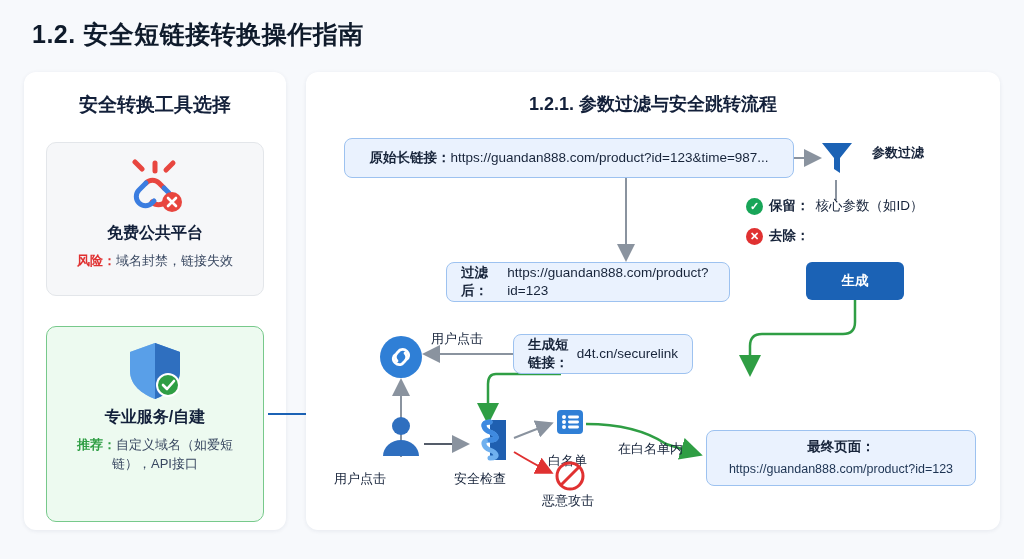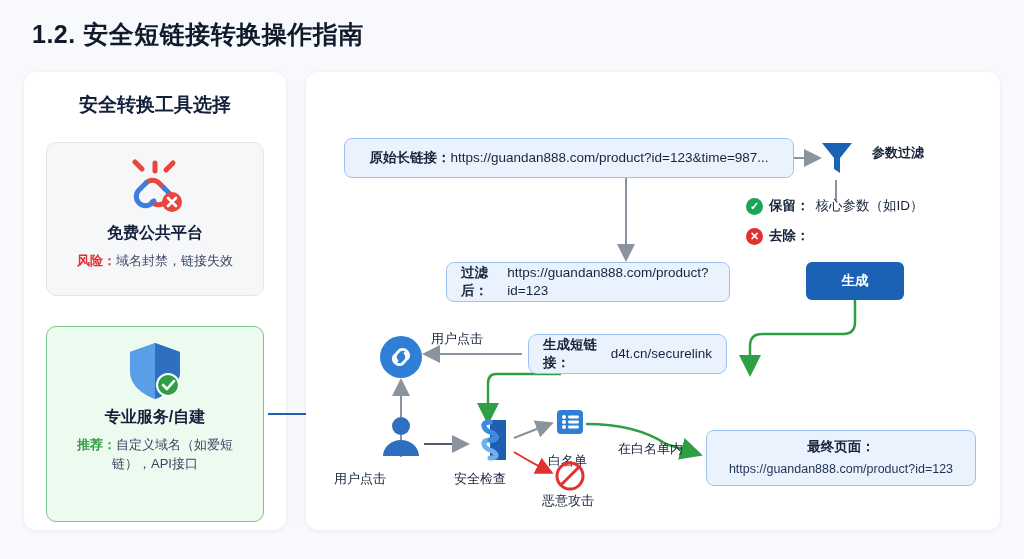--- a/index.html
+++ b/index.html
@@ -121,21 +121,21 @@
     font-weight: bold;
     border-radius: 6px;
   }
   #node-original {
     left: 38px; top: 66px; width: 450px; height: 40px;
   }
   #node-filtered {
     left: 140px; top: 190px; width: 284px; height: 40px;
   }
   #node-short {
-    left: 222px; top: 262px; width: 199px; height: 40px; border-radius: 9px;
+    left: 207px; top: 262px; width: 180px; height: 40px;
   }
   #node-generate {
     left: 500px; top: 190px; width: 98px; height: 38px;
   }
   #node-final {
     left: 400px; top: 358px; width: 270px; height: 56px;
     flex-direction: column; text-align: center; padding: 0 8px;
   }
   #node-final .final-title { font-weight: bold; font-size: 13.5px; }
   #node-final .final-url { font-size: 12.5px; margin-top: 4px; color: #1c3352; }
@@ -234,20 +234,21 @@
 </div>
 
 <div style="position:absolute;left:268px;top:406px;width:48px;height:16px;">
   <svg width="48" height="16" viewBox="0 0 48 16">
     <line x1="0" y1="8" x2="38" y2="8" stroke="#1b62b5" stroke-width="2"></line>
     <path d="M38 3 L47 8 L38 13 Z" fill="#1b62b5"></path>
   </svg>
 </div>
 
 <div class="panel" id="right-panel">
+  <div class="panel-title">1.2.1. 参数过滤与安全跳转流程</div>
 
   <svg class="flow">
     <defs>
       <marker id="ar-gray" markerWidth="9" markerHeight="9" refX="7" refY="4.5" orient="auto">
         <path d="M0 0 L9 4.5 L0 9 Z" fill="#8a939f"></path>
       </marker>
       <marker id="ar-green" markerWidth="9" markerHeight="9" refX="7" refY="4.5" orient="auto">
         <path d="M0 0 L9 4.5 L0 9 Z" fill="#2f9e44"></path>
       </marker>
       <marker id="ar-red" markerWidth="9" markerHeight="9" refX="7" refY="4.5" orient="auto">

